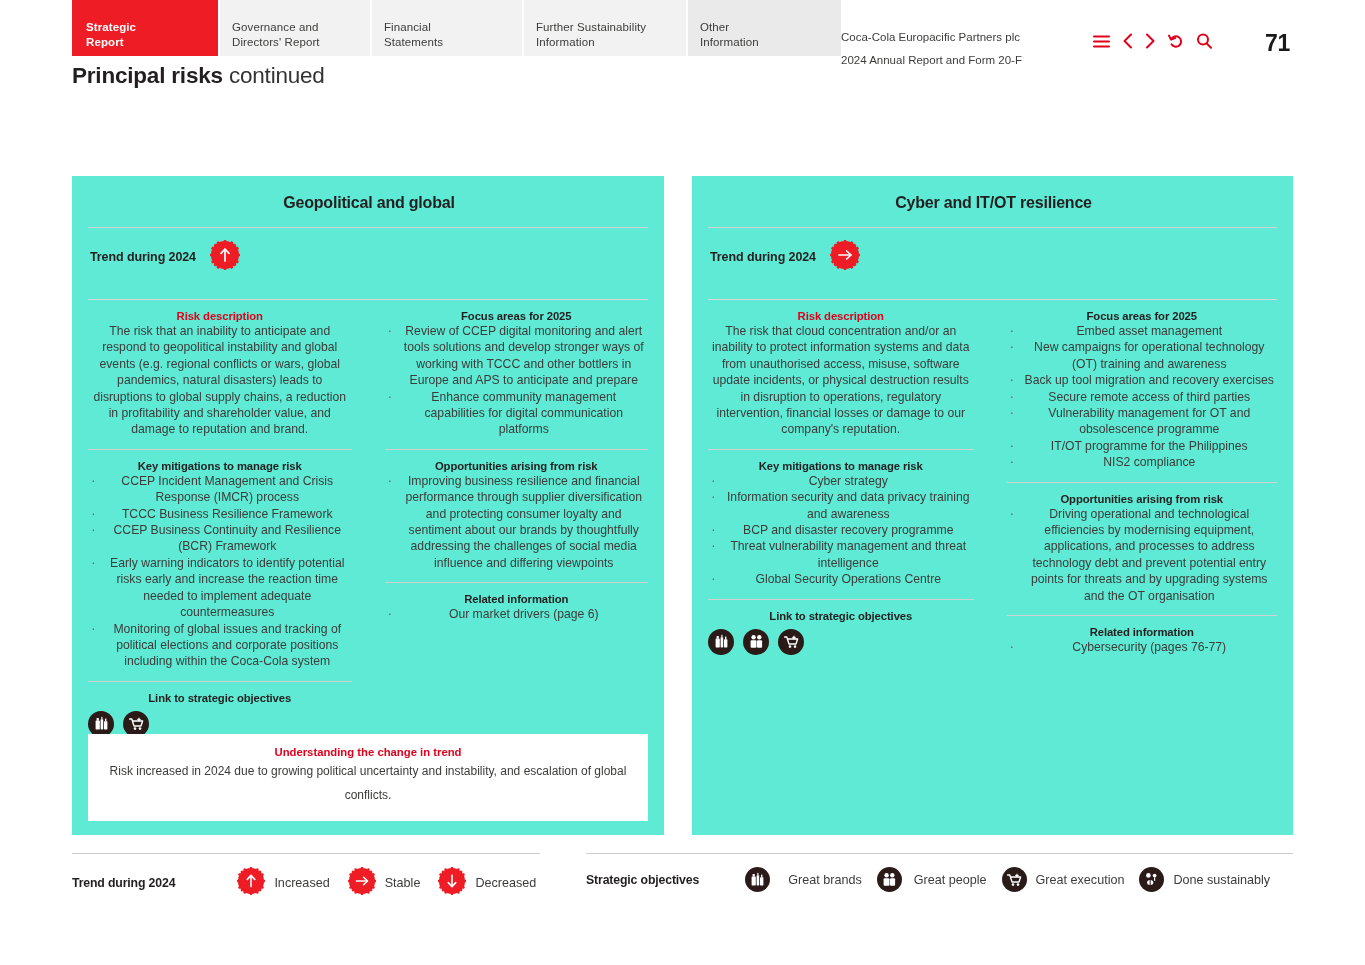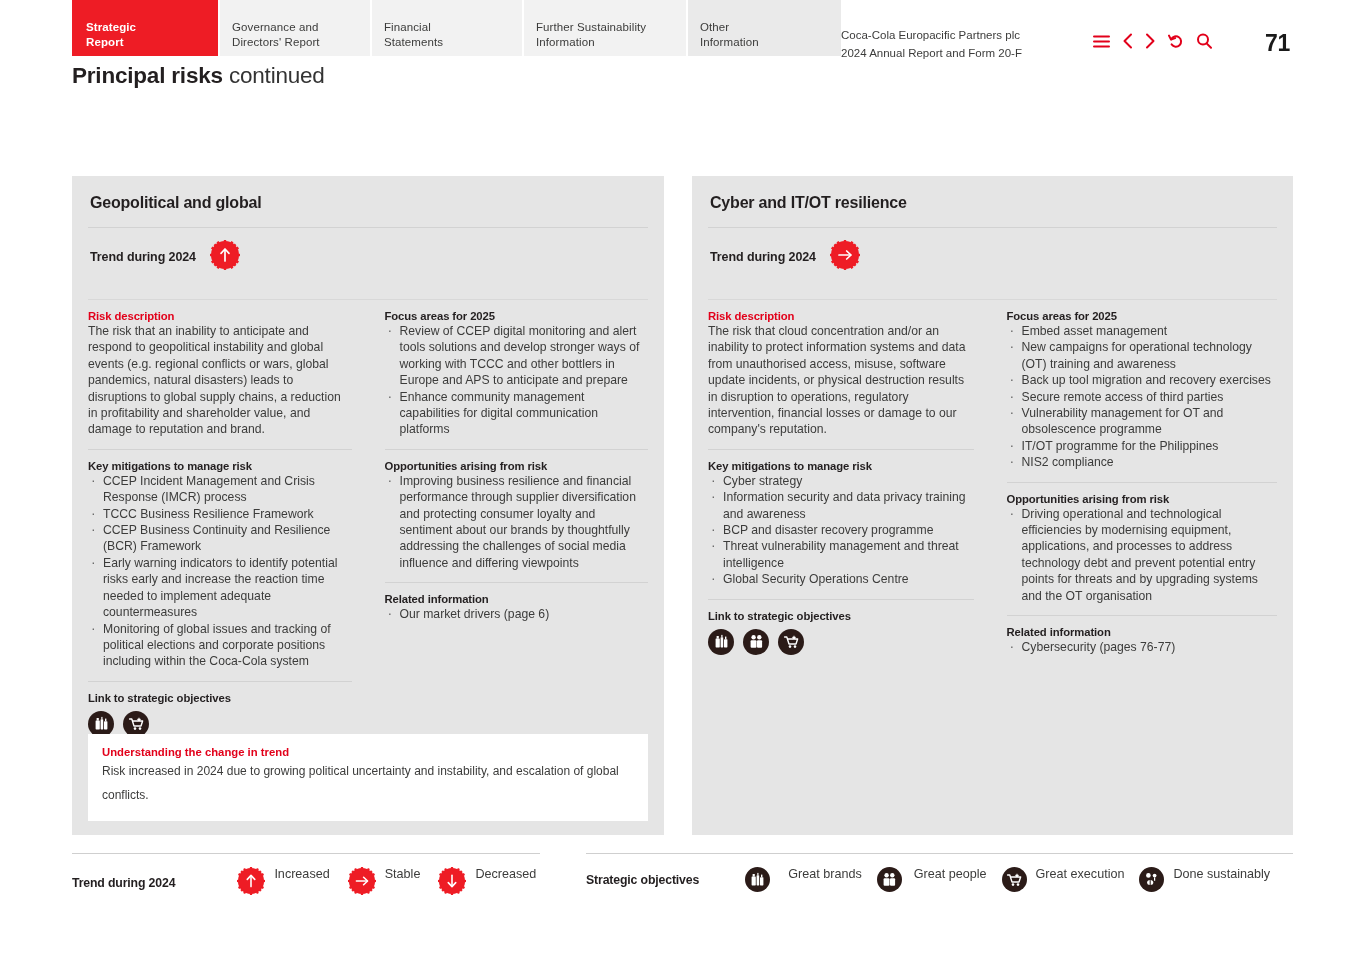--- a/index.html
+++ b/index.html
@@ -18,35 +18,35 @@
     font-size: 11.5px; line-height: 14.5px; letter-spacing: .1px;
     background: #f2f2f2; border-right: 2px solid #ffffff;
     color: #3c3c3b; white-space: pre-line;
   }
   .tab.active { background: #ee1c25; color: #fff; font-weight: bold; padding-left: 14px; }
   .tab.alt { background: #eaeaea; }
   .tab.w1 { width: 148px; } .tab.w2 { width: 152px; }
   .tab.w3 { width: 152px; } .tab.w4 { width: 164px; } .tab.w5 { width: 155px; }
   .hdr-doc {
     position: absolute; left: 841px; top: 26px;
-    font-size: 11.5px; line-height: 18px; color: #3c3c3b; white-space: pre-line;
+    font-size: 11.5px; line-height: 23px; color: #3c3c3b; white-space: pre-line;
   }
   .hdr-icons { position: absolute; left: 1093px; top: 33px; display: flex; align-items: center; gap: 12px; }
   .hdr-icons svg { display: block; }
   .pageno {
     position: absolute; left: 1265px; top: 30px;
     font-size: 23px; font-weight: bold; letter-spacing: -.4px; color: #1a1a1a;
   }
   
   .ptitle { position: absolute; left: 72px; top: 63px; font-size: 22.5px; letter-spacing: -.2px; }
   .ptitle b { font-weight: bold; color: #231f20; }
   .ptitle span { font-weight: normal; color: #333; }
   
   .panels { position: absolute; left: 72px; top: 176px; width: 1221px; display: flex; gap: 28px; }
-  .panel { background: #e5e5e5; padding: 18px 16px 0 16px; position: relative; }
+  .panel { background: #5eead4; padding: 18px 16px 0 16px; position: relative; text-align: center; }
   .panel.left { width: 592px; height: 659px; }
   .panel.right { width: 601px; height: 659px; }
   .panel-title { font-size: 16px; font-weight: bold; letter-spacing: -.2px; padding: 0 0 0 2px; }
   .rule { height: 1px; background: #d2d2d2; margin: 15px 0 0 0; }
   .rule.thin { background: #d8d8d8; }
   .trend-row { display: flex; align-items: center; gap: 14px; padding: 12px 0 10px 2px; }
   .trend-lbl { font-size: 12.5px; font-weight: bold; letter-spacing: -.1px; }
   .cols { display: flex; gap: 33px; padding-top: 10px; }
   .col { width: 267px; }
   .col.r { width: 272px; }
@@ -65,21 +65,21 @@
     background: #ffffff; padding: 12px 14px 14px 14px;
   }
   .understand h4 { font-size: 11.3px; font-weight: bold; color: #e2001a; margin-bottom: 1px; }
   .understand p { font-size: 12px; line-height: 24px; color: #3c3c3b; }
   
   .foot-l { position: absolute; left: 72px; top: 853px; width: 468px; }
   .foot-r { position: absolute; left: 586px; top: 853px; width: 707px; }
   .foot-rule { height: 1px; background: #cfcfcf; }
   .foot-row { display: flex; align-items: center; padding-top: 13px; }
   .foot-lbl { font-size: 12.3px; font-weight: bold; letter-spacing: -.15px; }
-  .legend-item { display: flex; }
+  .legend-item { display: flex; align-items: center; }
   .legend-text { font-size: 12.6px; color: #3c3c3b; }
   .obj-sm { width: 25px; height: 25px; border-radius: 50%; background: #2b1b18; display: flex; align-items: center; justify-content: center; }
 </style>
 </head>
 <body>
 
 <div class="hdr">
   <div class="tabs">
     <div class="tab w1 active">Strategic
 Report</div>

